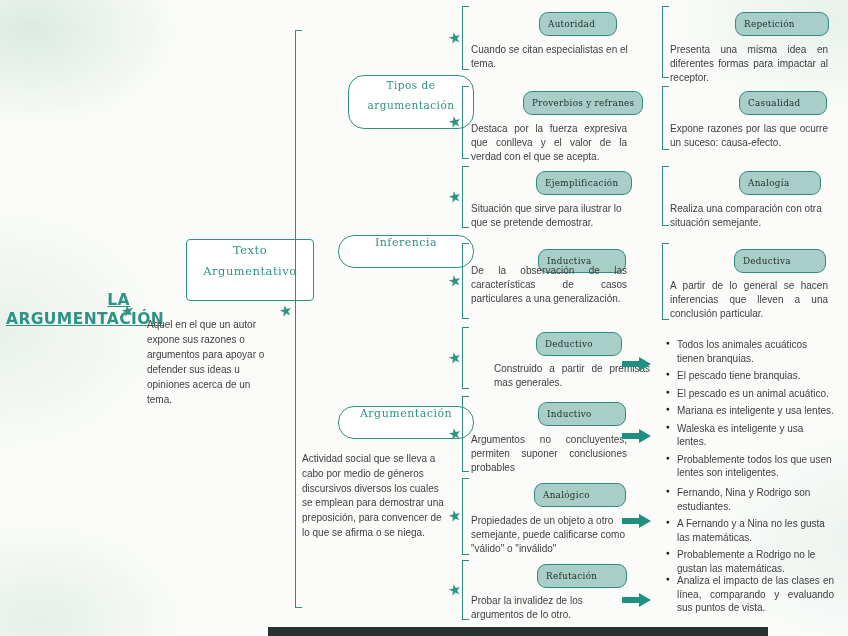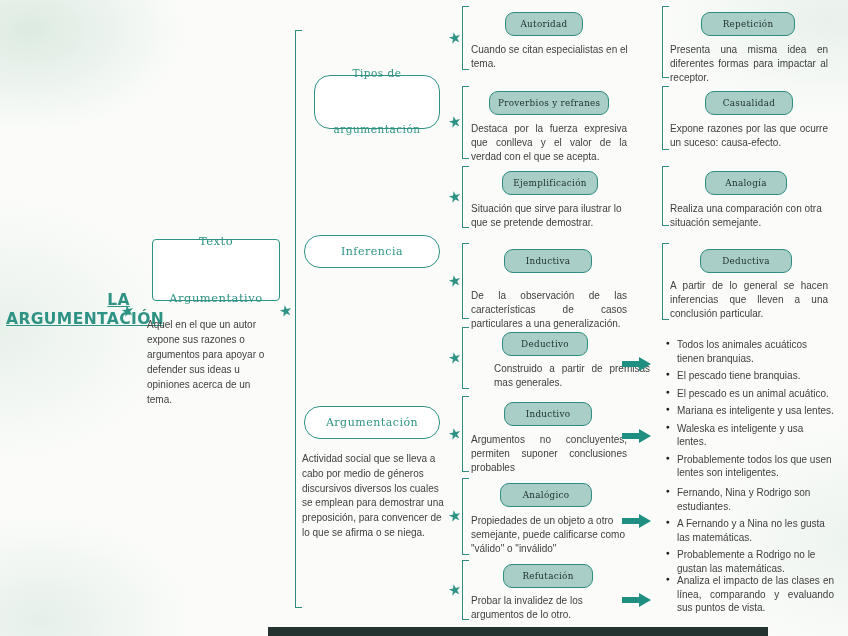--- a/index.html
+++ b/index.html
@@ -13,26 +13,27 @@
       radial-gradient(ellipse 220px 150px at 40px 620px, rgba(180,210,195,.30), transparent 70%),
       radial-gradient(ellipse 240px 140px at 830px 20px, rgba(195,218,205,.32), transparent 70%),
       radial-gradient(ellipse 200px 170px at 848px 540px,rgba(195,218,208,.26), transparent 70%),
       #fbfcfa;
   }
   .title{
     position:absolute; font-family:"DejaVu Sans", sans-serif; font-weight:bold;
     font-size:15.5px; line-height:1.25; letter-spacing:.4px; color:#2E9384; text-align:right;text-decoration:underline;
   }
   .node{
-    position:absolute; display:flex; flex-direction:column; align-items:center; justify-content:center;
+    position:absolute; display:flex; flex-direction:column; align-items:center; 
     text-align:center;
+    margin-left:34px;
   }
   .node.outline{
     background:#fff; border:1.6px solid #2E9384; color:#2E9384;
-    font-family:"DejaVu Serif", serif; letter-spacing:.5px;gap:36px;
+    font-family:"DejaVu Serif", serif; letter-spacing:.5px;
   }
   .node.filled{
     flex-direction:row; background:#A9CEC7; border:1.4px solid #2F8C80; border-radius:9px;
     color:#20312E; font-family:"DejaVu Serif", serif; font-size:8.8px; letter-spacing:.3px;
     height:24px; padding:0 8px; white-space:nowrap;
   }
   .desc{ position:absolute; font-size:10px; line-height:1.42; color:#3E3E3E; }
   .just{ text-align:justify; }
   .bracket{
     position:absolute; width:7px;
@@ -100,21 +101,21 @@
   <div class="node filled" style="left:502px;top:171px;min-width:96px">
     <span>Ejemplificación</span>
   </div>
   <div class="desc" style="left:471px;top:202px;width:158px">Situación que sirve para ilustrar lo que se pretende demostrar.</div>
 
   <div class="bracket" style="left:462px;top:243px;height:76px"></div>
   <div class="star" style="left:448px;top:273px">★</div>
   <div class="node filled" style="left:504px;top:249px;min-width:88px">
     <span>Inductiva</span>
   </div>
-  <div class="desc just" style="left:471px;top:289px;width:156px">De la observación de las características de casos particulares a una generalización.</div>
+  <div class="desc just" style="left:471px;top:264px;width:156px">De la observación de las características de casos particulares a una generalización.</div>
 
   <div class="bracket" style="left:462px;top:327px;height:62px"></div>
   <div class="star" style="left:448px;top:350px">★</div>
   <div class="node filled" style="left:502px;top:332px;min-width:86px">
     <span>Deductivo</span>
   </div>
   <div class="desc just" style="left:494px;top:362px;width:156px">Construido a partir de premisas mas generales.</div>
 
   <div class="bracket" style="left:462px;top:396px;height:76px"></div>
   <div class="star" style="left:448px;top:426px">★</div>

